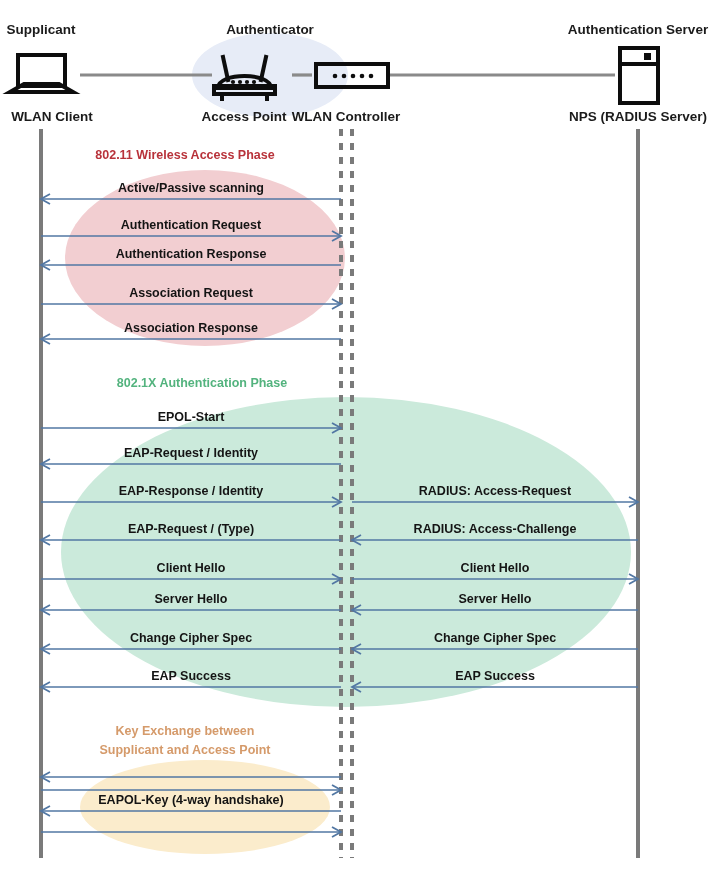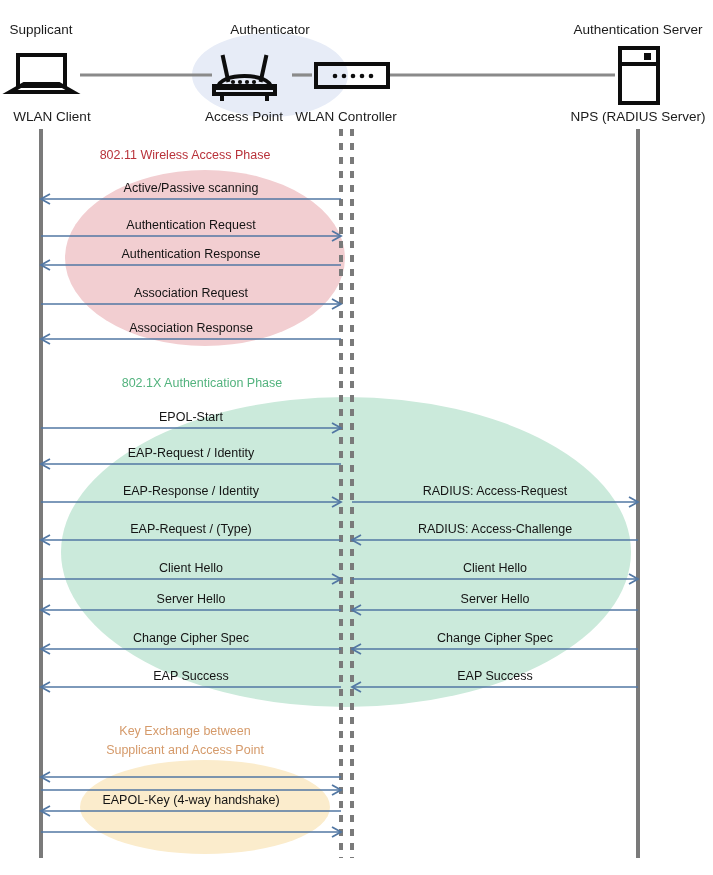--- a/index.html
+++ b/index.html
@@ -4,21 +4,21 @@
 <title>802.1X WLAN Authentication Sequence Diagram</title>
 <style>
   html,body{margin:0;padding:0;}
   body{
     width:713px;height:875px;
     background:#ffffff;
     font-family:"Liberation Sans","DejaVu Sans",sans-serif;
     overflow:hidden;
     position:relative;
   }
-  #stage{position:absolute;left:0;top:0;width:713px;height:875px;}
+  #stage{position:absolute;left:0;top:0;width:713px;height:875px;font-weight:bold;}
   svg.diagram{position:absolute;left:0;top:0;width:713px;height:875px;display:block;}
 
   .actor-title{
     font-size:13.5px;fill:#1b1b1b;
     font-family:"Liberation Sans","DejaVu Sans",sans-serif;
   }
   .actor-sub{
     font-size:13.5px;fill:#1b1b1b;
     font-family:"Liberation Sans","DejaVu Sans",sans-serif;
   }

